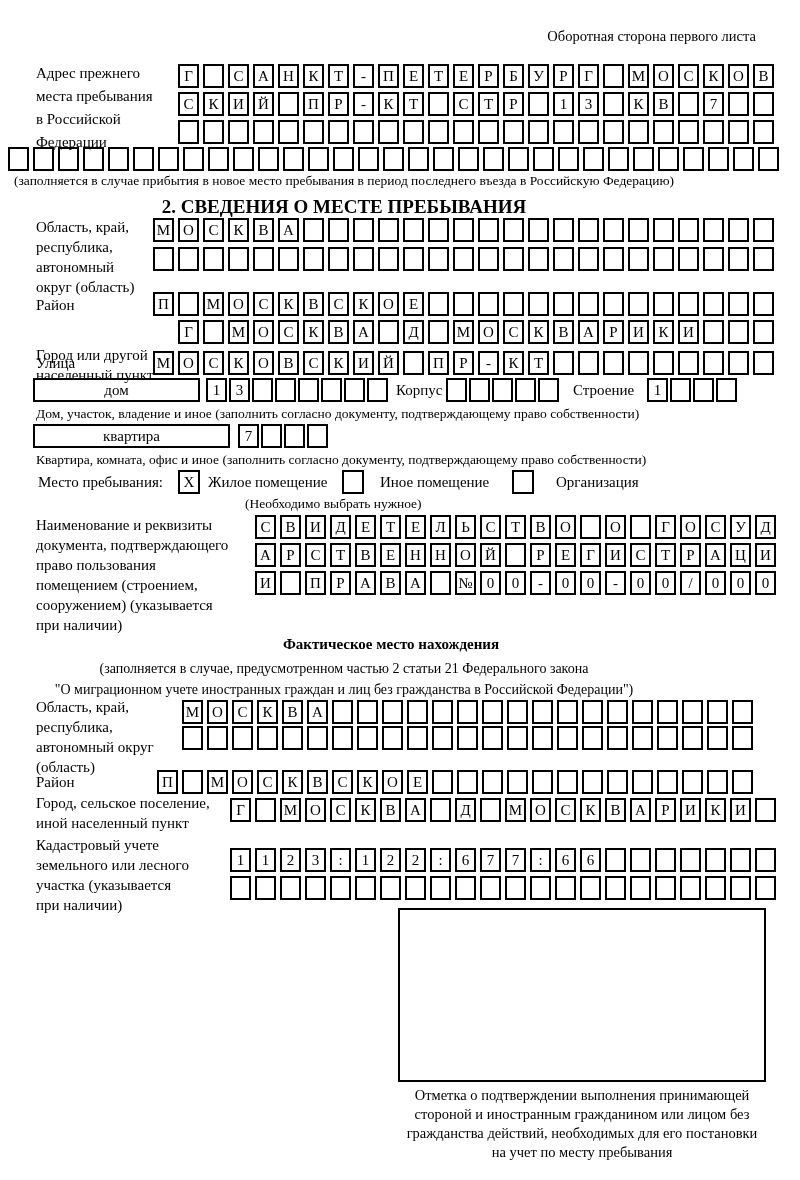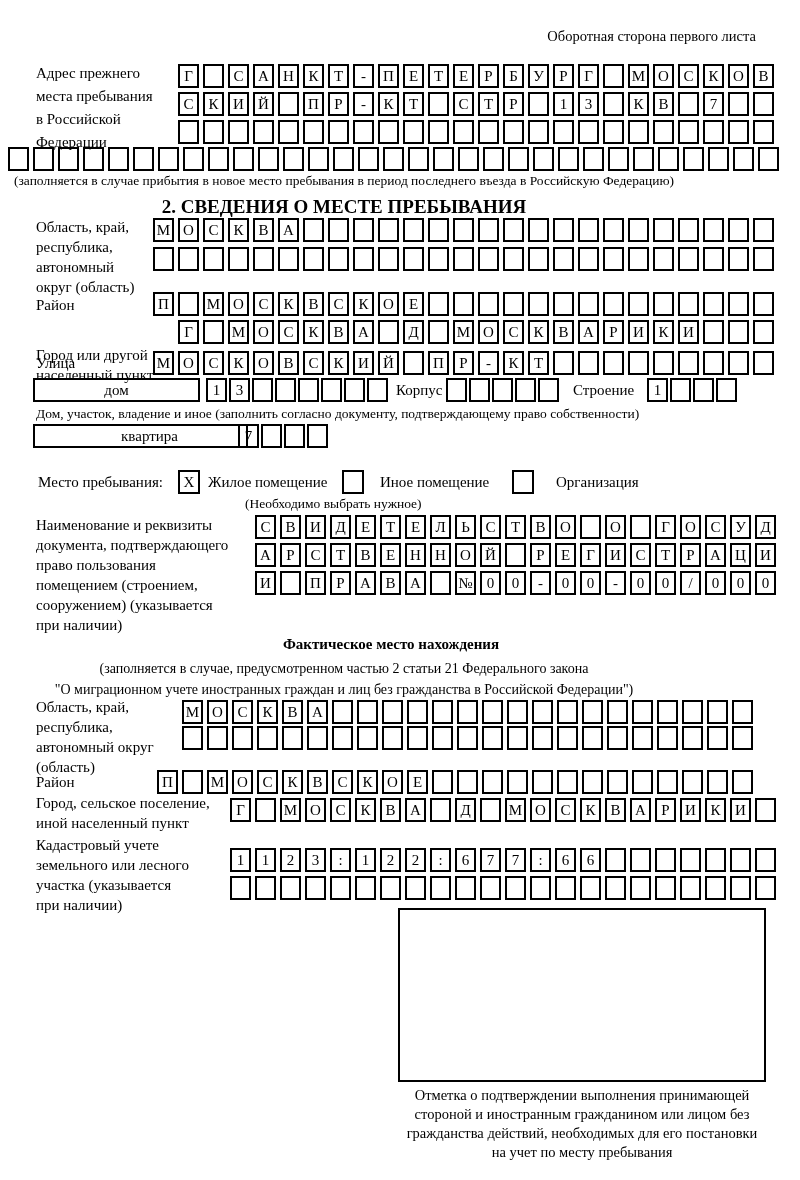--- a/index.html
+++ b/index.html
@@ -322,27 +322,28 @@
     </div>
   <div class="abs lbl" style="left:573px;top:380px;">Строение</div>
   <div class="cellrow tight" style="left:647px;top:378px;">
       <div class="cell">1</div>
       <div class="cell"></div>
       <div class="cell"></div>
       <div class="cell"></div>
     </div>
   <div class="abs cap" style="left:36px;top:406px;">Дом, участок, владение и иное (заполнить согласно документу, подтверждающему право собственности)</div>
 
-  <div class="fieldbox" style="left:33px;top:424px;width:193px;padding-left:18px;">квартира</div>
+  <div class="fieldbox" style="left:33px;top:424px;width:193px;">квартира</div>
   <div class="cellrow tight" style="left:238px;top:424px;">
       <div class="cell">7</div>
       <div class="cell"></div>
       <div class="cell"></div>
       <div class="cell"></div>
     </div>
+  <div class="abs cap" style="left:36px;top:452px;">Квартира, комната, офис и иное (заполнить согласно документу, подтверждающему право собственности)</div>
 
   <div class="abs lbl" style="left:38px;top:472px;">Место пребывания:</div>
   <div class="checkbox" style="left:178px;top:470px;">X</div>
   <div class="abs lbl" style="left:208px;top:472px;">Жилое помещение</div>
   <div class="checkbox" style="left:342px;top:470px;"></div>
   <div class="abs lbl" style="left:380px;top:472px;">Иное помещение</div>
   <div class="checkbox" style="left:512px;top:470px;"></div>
   <div class="abs lbl" style="left:556px;top:472px;">Организация</div>
   <div class="abs cap" style="left:245px;top:496px;">(Необходимо выбрать нужное)</div>
 

